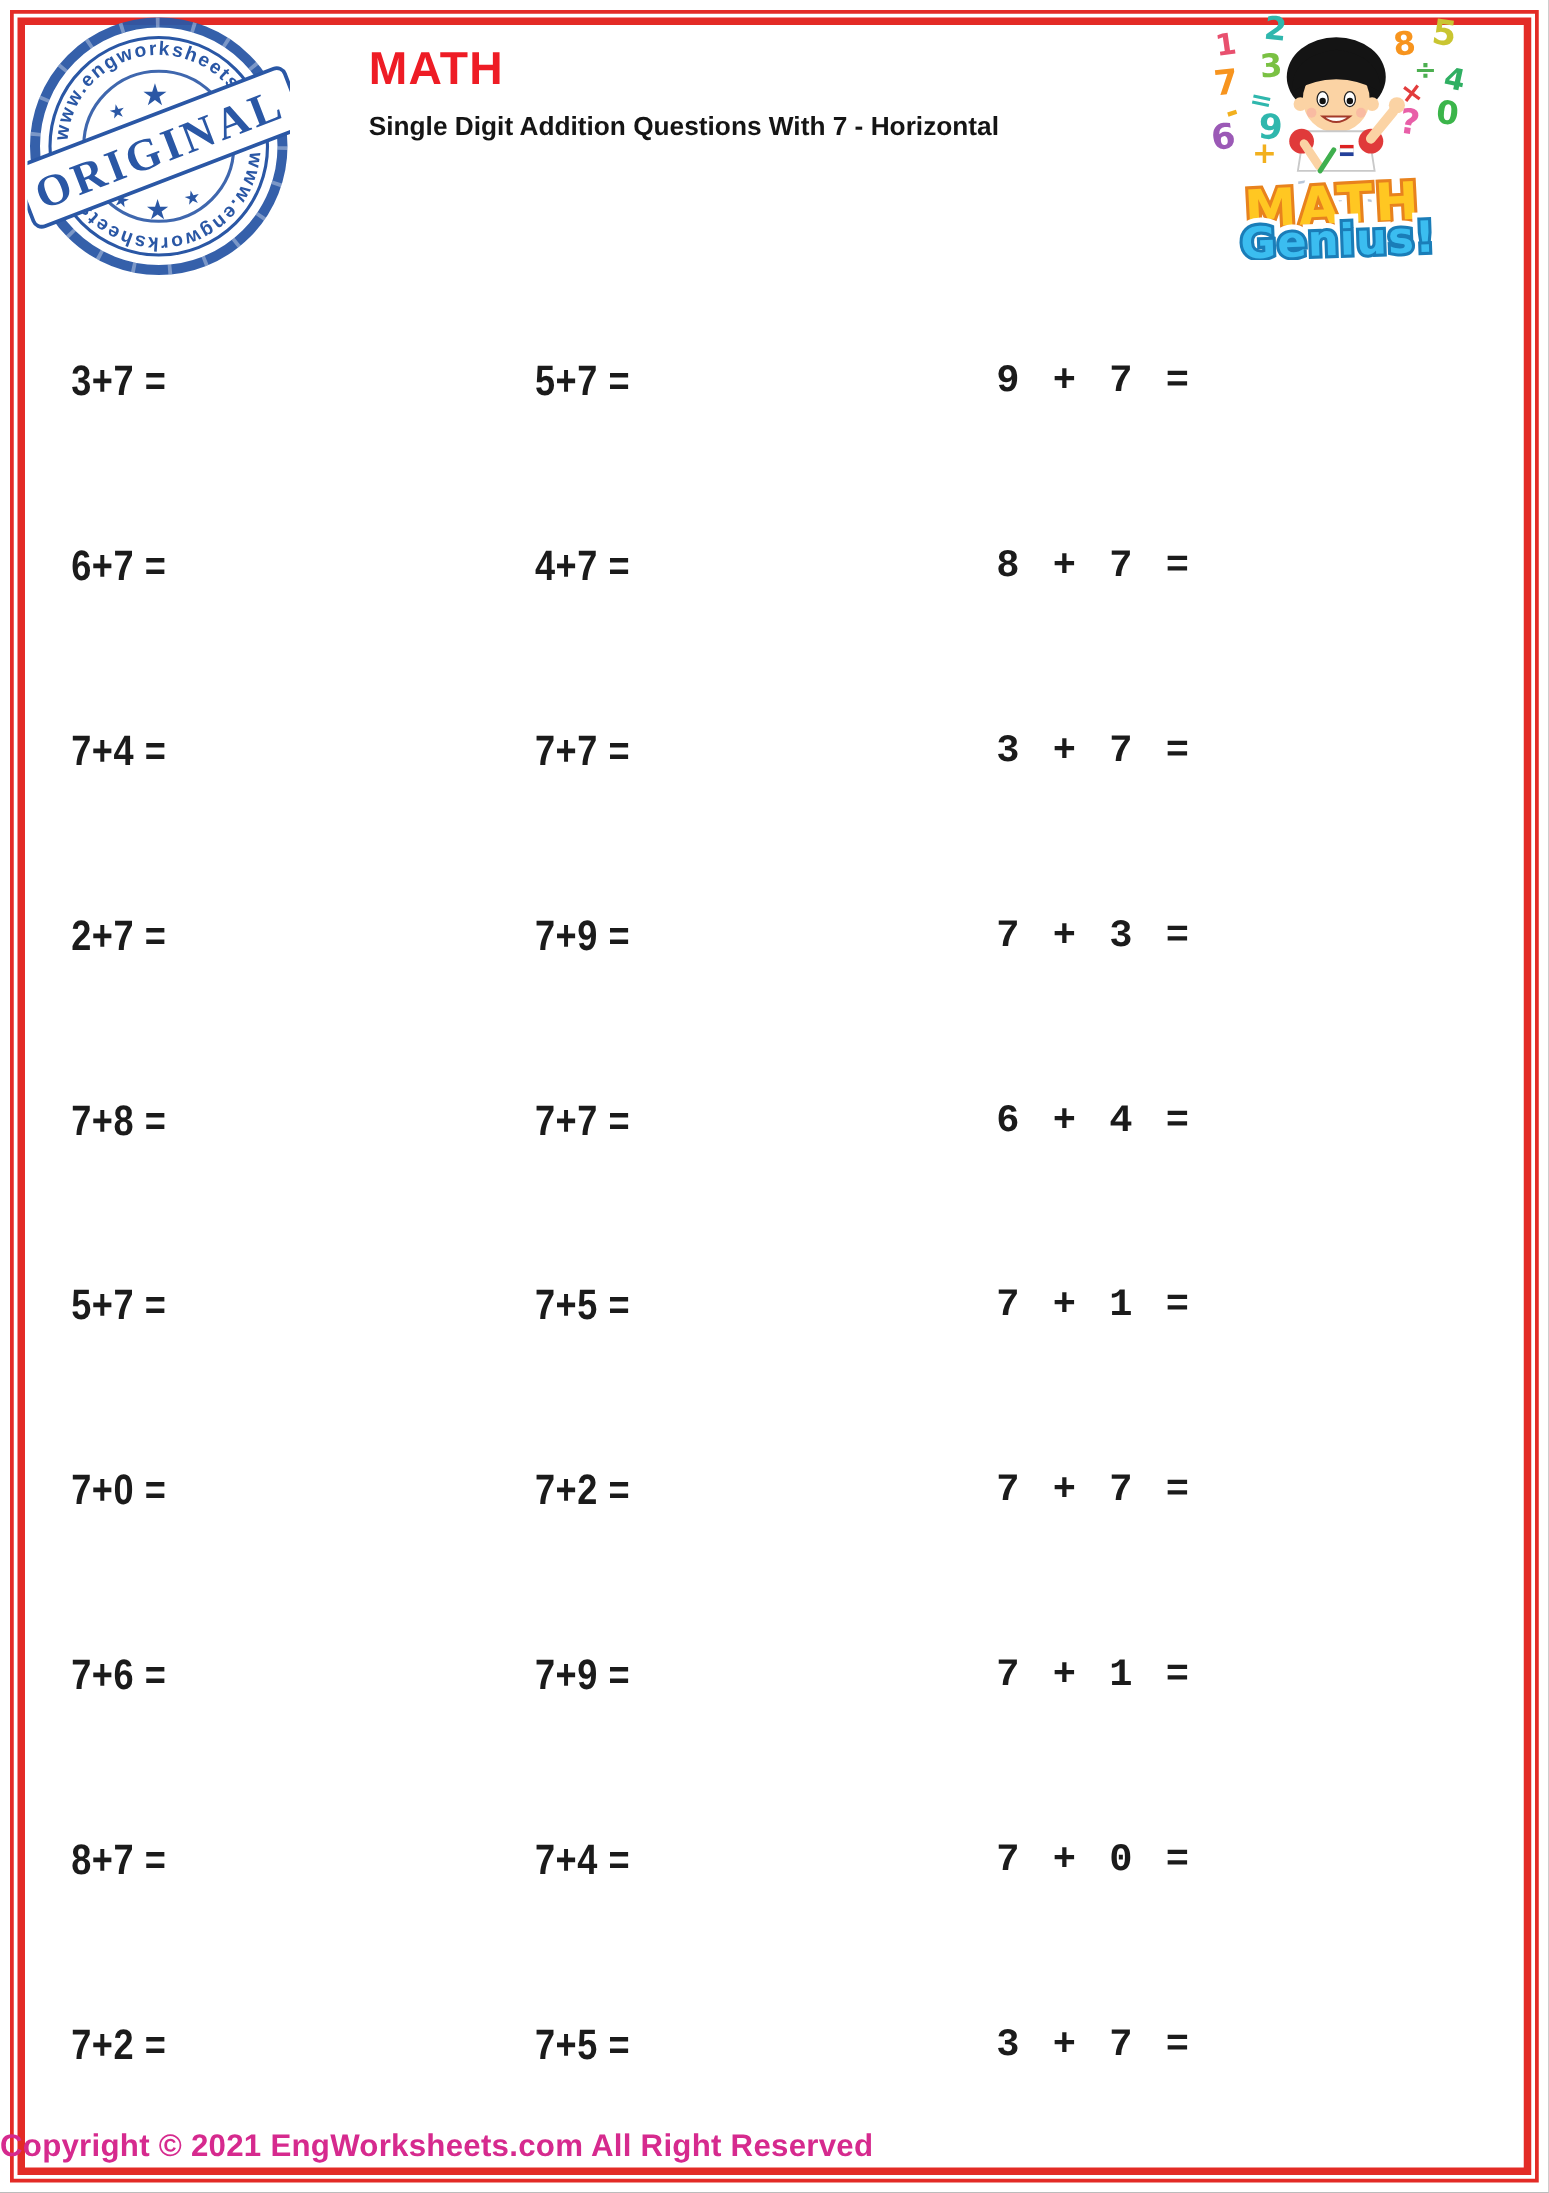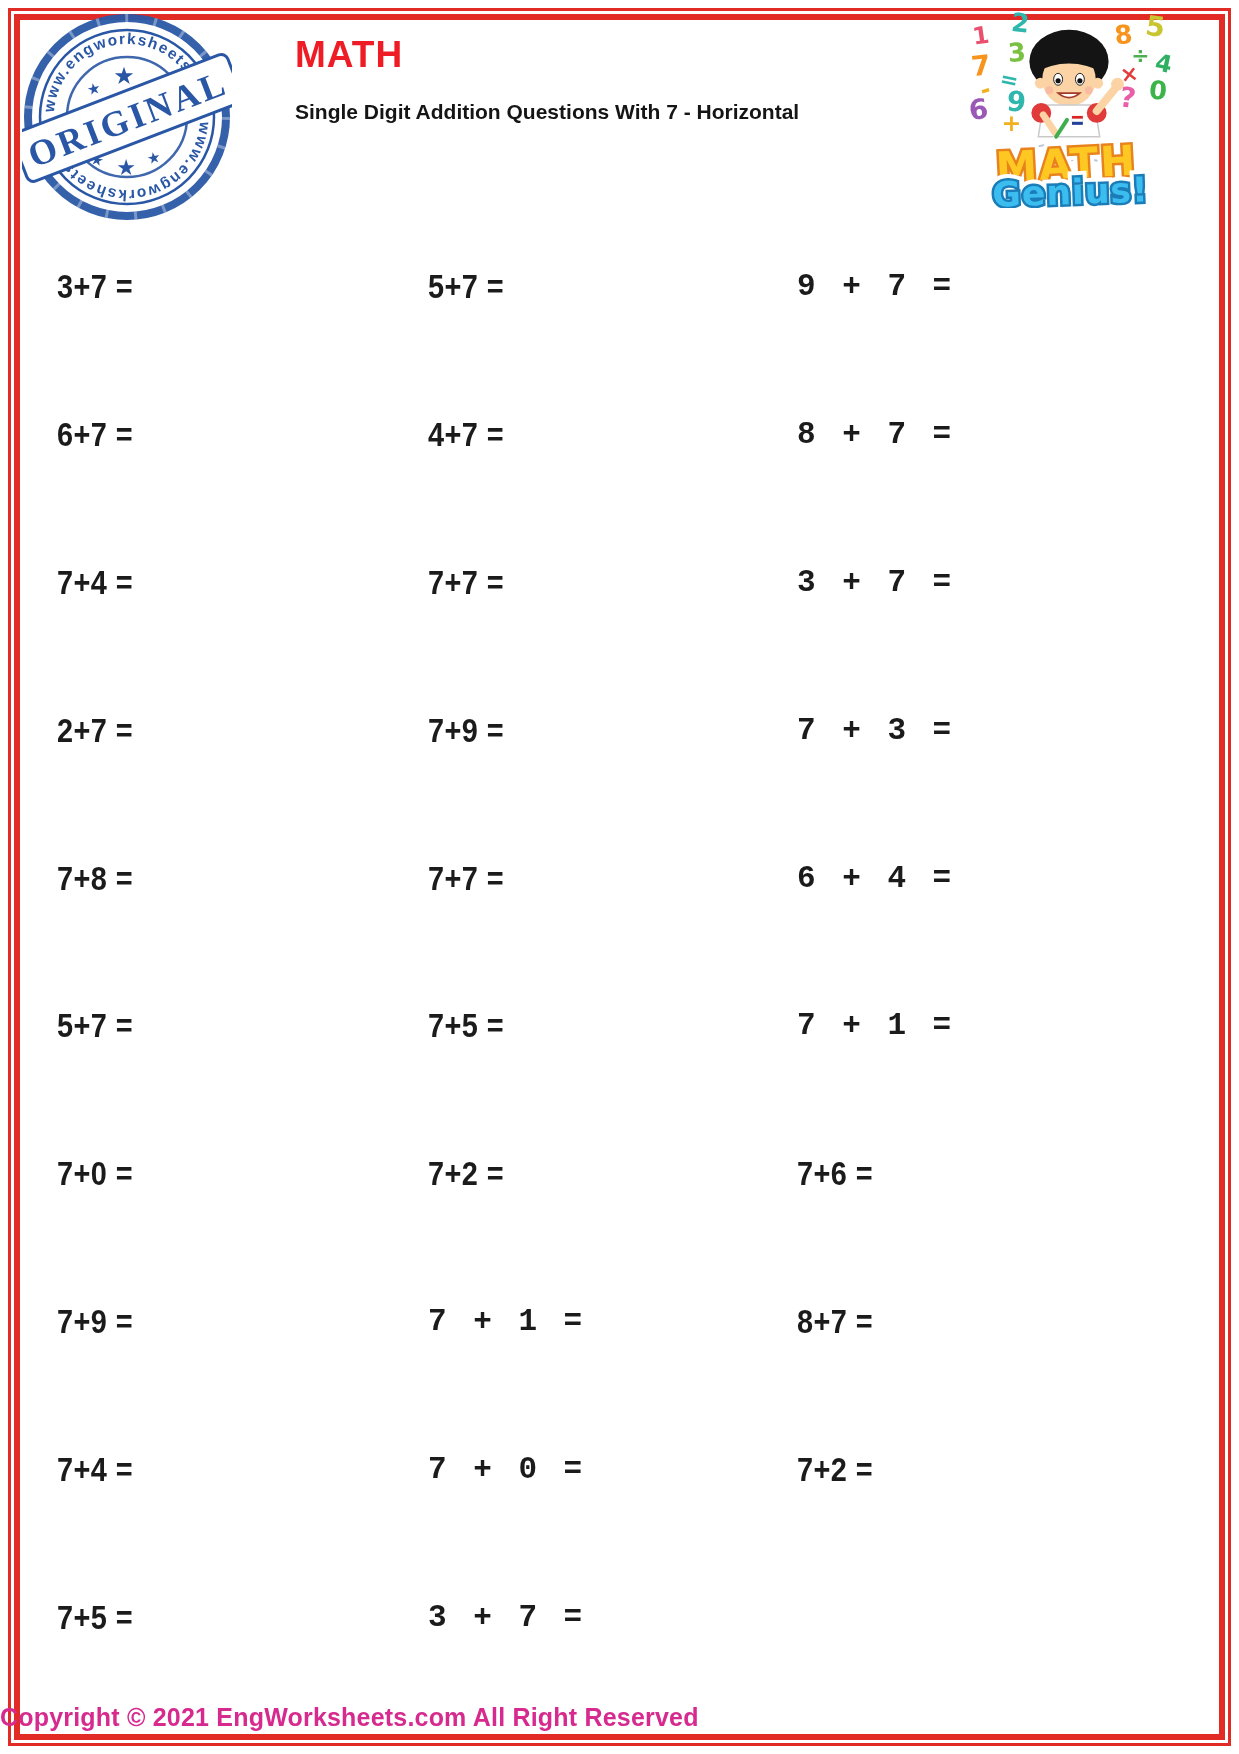--- a/index.html
+++ b/index.html
@@ -10,26 +10,26 @@
   }
   
   .border-outer{position:absolute; inset:8px; border:3px solid var(--border-red,#e32b26); pointer-events:none;}
   .border-inner{position:absolute; inset:14px; border:6px solid var(--border-red,#e32b26); pointer-events:none;}
 
   
   .stamp{position:absolute; left:22px; top:12px; width:210px; height:210px;}
   .title-block{position:absolute; left:295px; top:34px;}
   .title-category{font-size:37px; font-weight:bold; color:var(--red,#ee1c25); letter-spacing:1px;}
   .title-main{font-size:41px; font-weight:bold; color:var(--red,#ee1c25); margin-top:14px; letter-spacing:.5px;}
-  .title-sub{font-size:21px; font-weight:bold; color:#151515; margin-top:24px;}
+  .title-sub{font-size:21px; font-weight:bold; color:#151515; margin-top:14px;}
   .logo{position:absolute; right:56px; top:10px; width:228px; height:198px;}
 
   
   .grid{
-    position:absolute; left:57px; top:213px; width:1142px;
+    position:absolute; left:57px; top:232px; width:1142px;
     display:grid; grid-template-columns:371px 369px 1fr; grid-auto-rows:147.8px;
   }
   .problem{display:flex; align-items:center; color:#1b1b1b; white-space:pre;}
   .problem.narrow{
     font-size:34px; font-weight:bold; font-family:"Liberation Sans",sans-serif;
     transform:scaleX(.85); transform-origin:left center; letter-spacing:.5px;
   }
   .problem.wide{
     font-size:31px; font-weight:bold; font-family:Liberation Mono, monospace;
     letter-spacing:4px;
@@ -161,20 +161,21 @@
       <div class="problem narrow">7+9 =</div>
       <div class="problem wide">7 + 3 =</div>
       <div class="problem narrow">7+8 =</div>
       <div class="problem narrow">7+7 =</div>
       <div class="problem wide">6 + 4 =</div>
       <div class="problem narrow">5+7 =</div>
       <div class="problem narrow">7+5 =</div>
       <div class="problem wide">7 + 1 =</div>
       <div class="problem narrow">7+0 =</div>
       <div class="problem narrow">7+2 =</div>
+      <div class="problem wide">7 + 7 =</div>
       <div class="problem narrow">7+6 =</div>
       <div class="problem narrow">7+9 =</div>
       <div class="problem wide">7 + 1 =</div>
       <div class="problem narrow">8+7 =</div>
       <div class="problem narrow">7+4 =</div>
       <div class="problem wide">7 + 0 =</div>
       <div class="problem narrow">7+2 =</div>
       <div class="problem narrow">7+5 =</div>
       <div class="problem wide">3 + 7 =</div>
     </div>

